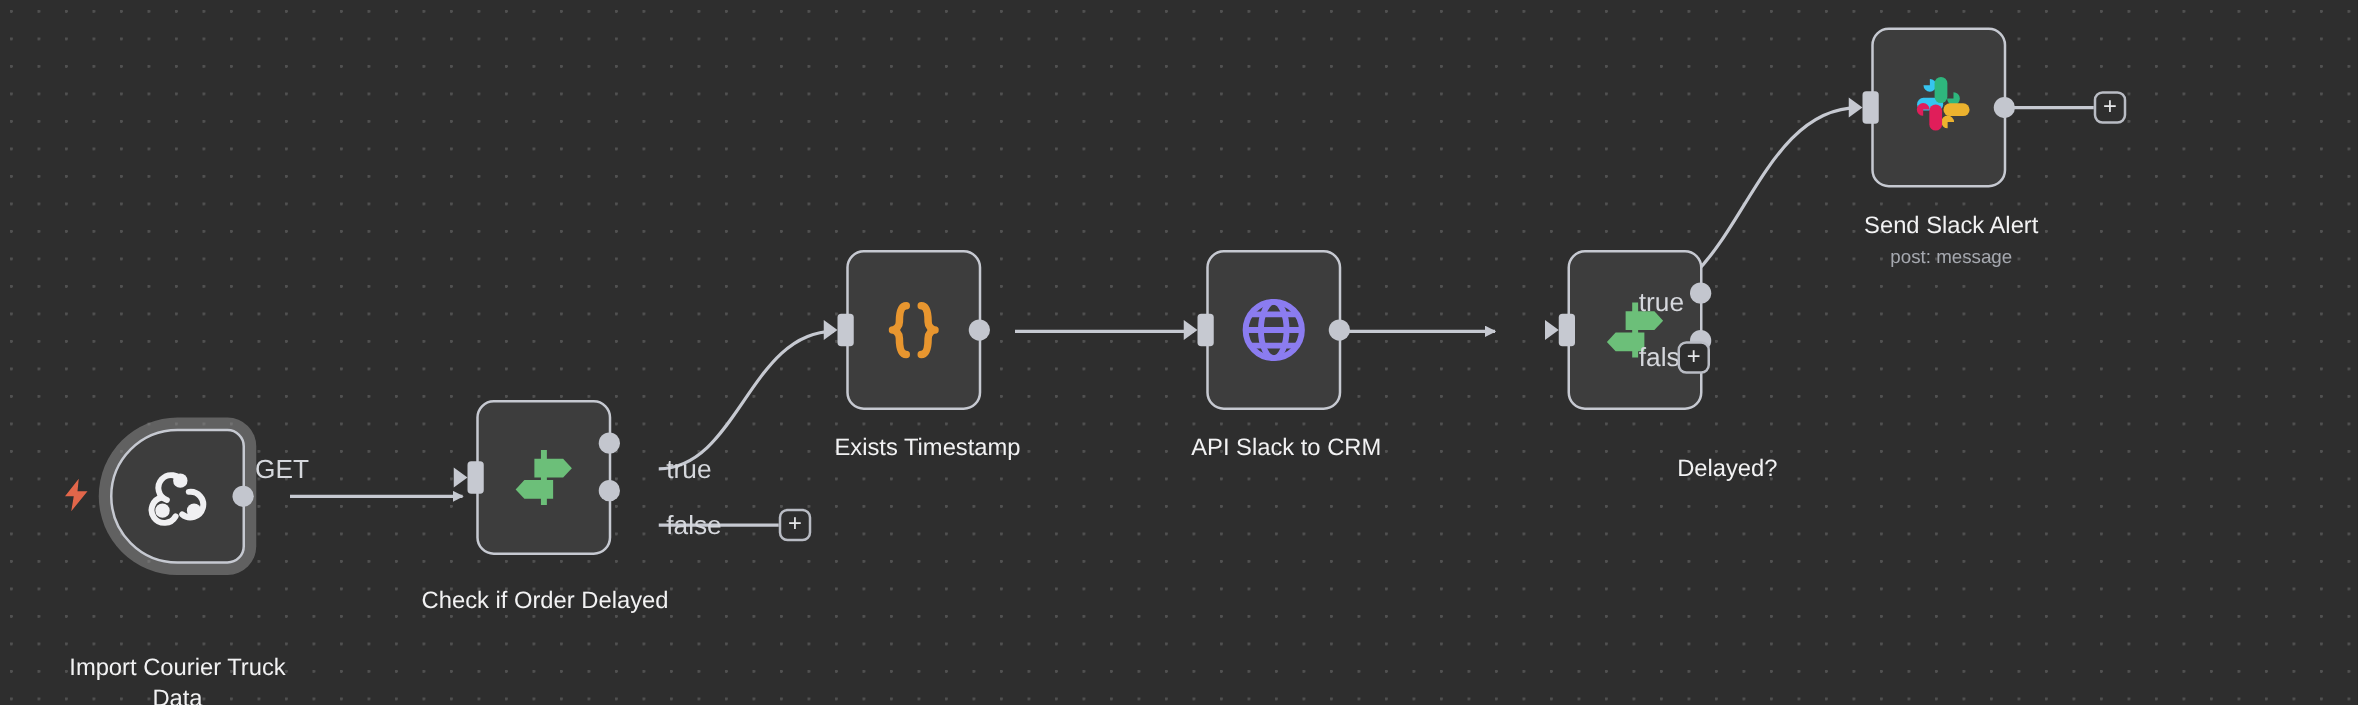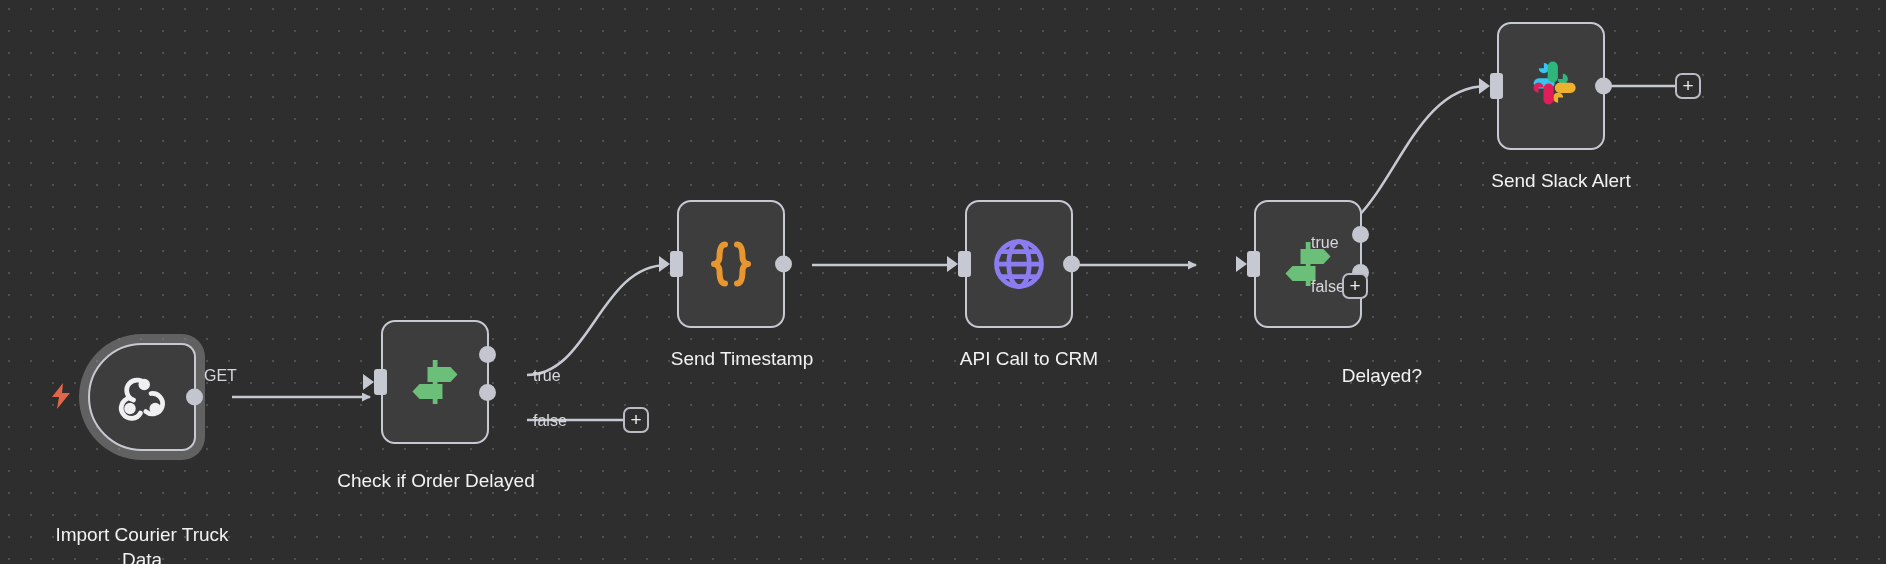--- a/index.html
+++ b/index.html
@@ -91,21 +91,21 @@
     border-radius: 50%;
     background: #c3c6ce;
   }
   .port-out.single { right: -9px; top: 50%; transform: translateY(-50%); }
   .port-out.t { right: -9px; top: 24px; }
   .port-out.f { right: -9px; top: 62px; }
 
   .port-tag {
     position: absolute;
     color: #d6d8dd;
-    font-size: 16px;
+    font-size: 21px;
     line-height: 17px;
     white-space: nowrap;
     pointer-events: none;
     text-align: right;
   }
 
   
   .plus-btn {
     position: absolute;
     box-sizing: border-box;
@@ -205,36 +205,36 @@
     <span>
       <svg class="icon-wrap" viewBox="0 0 24 24" fill="none" stroke="#e8962f" stroke-width="2.4" stroke-linecap="round" stroke-linejoin="round">
         <path d="M9.6 4.2 C7.4 4.2 7.4 8.0 7.4 9.4 C7.4 10.8 6.3 12 5.2 12
                  C6.3 12 7.4 13.2 7.4 14.6 C7.4 16.0 7.4 19.8 9.6 19.8"></path>
         <path d="M14.4 4.2 C16.6 4.2 16.6 8.0 16.6 9.4 C16.6 10.8 17.7 12 18.8 12
                  C17.7 12 16.6 13.2 16.6 14.6 C16.6 16.0 16.6 19.8 14.4 19.8"></path>
       </svg>
     </span>
     <span class="port-out single"></span>
   </div>
-  <div class="node-label" style="left:628px; top:346px; width:228px;">Send Timestamp</div>
+  <div class="node-label" style="left:628px; top:346px; width:228px;">Exists Timestamp</div>
 
   <div class="node" style="left:965px; top:200px; height:128px;">
     <span class="port-in"></span>
     <span>
       <svg class="icon-wrap" viewBox="0 0 24 24" fill="none" stroke="#8b7cf0" stroke-width="1.9">
         <circle cx="12" cy="12" r="9"></circle>
         <ellipse cx="12" cy="12" rx="4.1" ry="9"></ellipse>
         <line x1="3" y1="12" x2="21" y2="12"></line>
         <line x1="4.6" y1="7.0" x2="19.4" y2="7.0"></line>
         <line x1="4.6" y1="17.0" x2="19.4" y2="17.0"></line>
       </svg>
     </span>
     <span class="port-out single"></span>
   </div>
-  <div class="node-label" style="left:915px; top:346px; width:228px;">API Call to CRM</div>
+  <div class="node-label" style="left:915px; top:346px; width:228px;">API Slack to CRM</div>
 
   <div class="node" style="left:1254px; top:200px; height:128px;">
     <span class="port-in"></span>
     <span>
       <svg class="icon-wrap" viewBox="0 0 24 24">
         <rect x="11.1" y="3.2" width="1.9" height="17.6" fill="#6cbf79"></rect>
         <path d="M9.0 6.0 H18.2 L21.0 9.0 L18.2 12.0 H9.0 Z" fill="#6cbf79"></path>
         <path d="M15.0 12.8 H5.8 L3.0 15.8 L5.8 18.8 H15.0 Z" fill="#6cbf79"></path>
       </svg>
     </span>
@@ -260,15 +260,16 @@
         <path d="M33.4 42.0 a4.6 4.6 0 1 1 4.6 -4.6 h-4.6 z" fill="#ecb22e"></path>
         <rect x="30.4" y="24.0" width="18.8" height="9.2" rx="4.6" fill="#ecb22e"></rect>
 
         <path d="M20.4 28.4 a4.6 4.6 0 1 0 -4.6 4.6 v-4.6 z" fill="#e01e5a"></path>
         <rect x="20.2" y="24.8" width="9.2" height="18.8" rx="4.6" fill="#e01e5a"></rect>
       </svg>
     </span>
     <span class="port-out single"></span>
   </div>
   <div class="node-label" style="left:1447px; top:168px; width:228px;">Send Slack Alert</div>
+  <div class="node-sublabel" style="left:1447px; top:196px; width:228px;">post: message</div>
   <div class="plus-btn" style="left:1675px; top:73px;">+</div>
 
 </div>
 
 </body></html>

